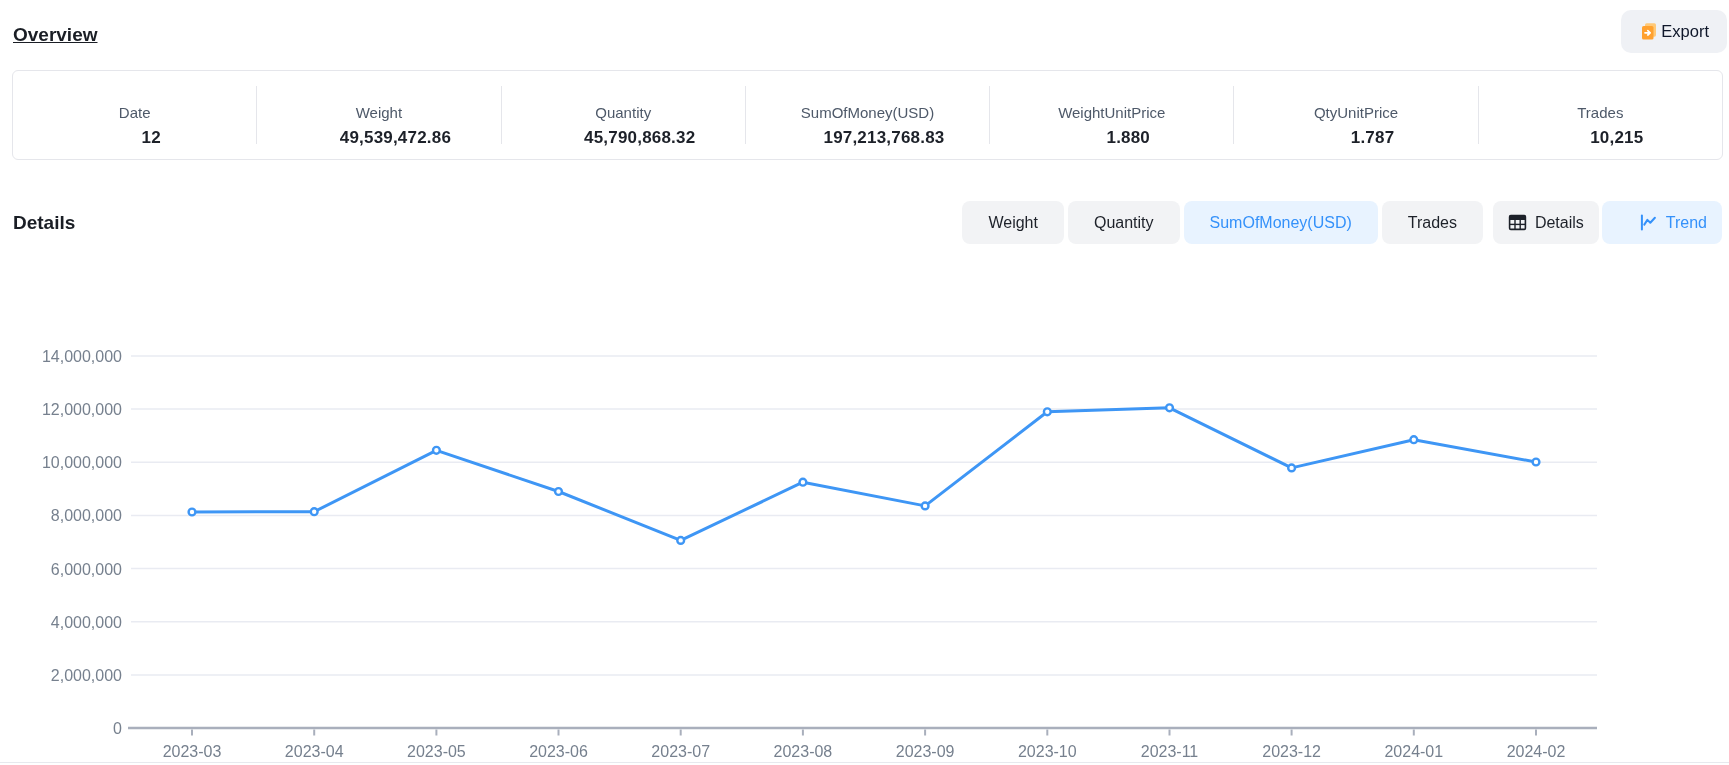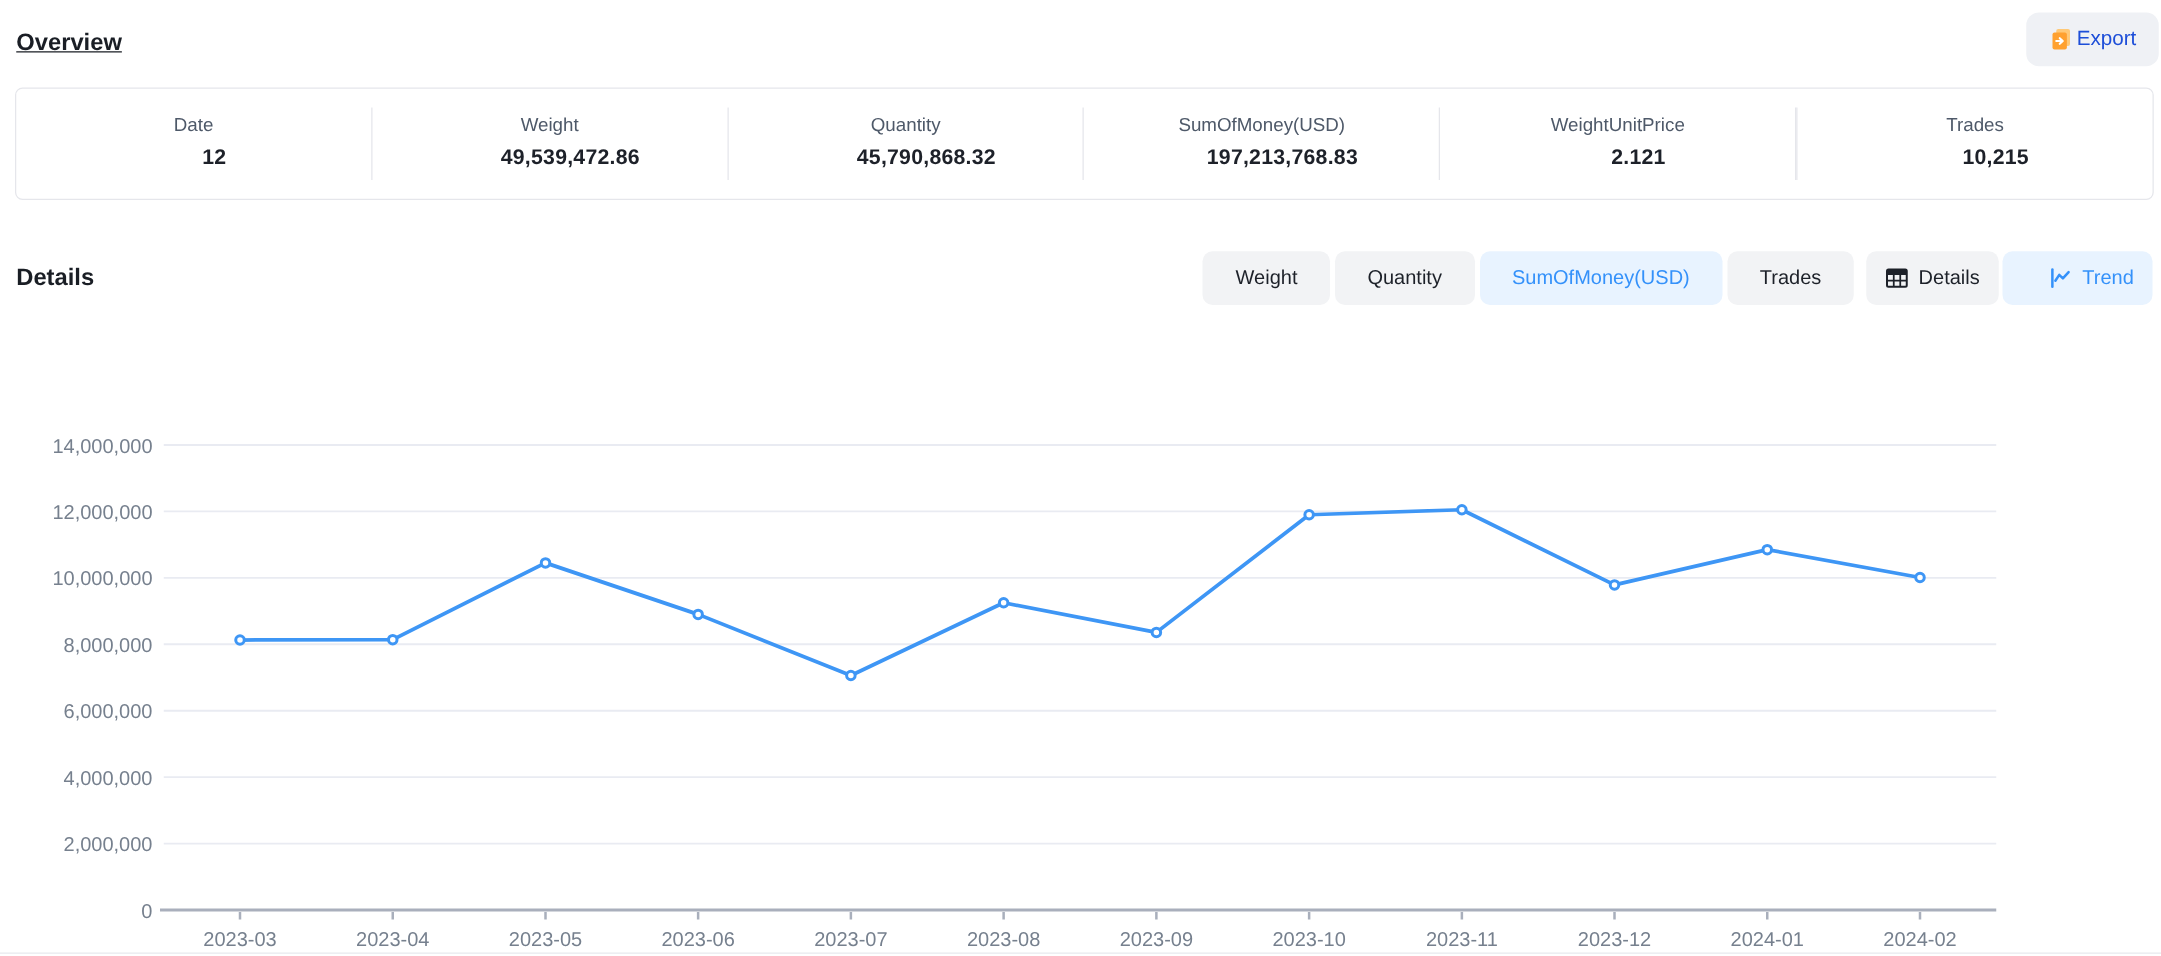--- a/index.html
+++ b/index.html
@@ -9,28 +9,28 @@
     font-family:"Liberation Sans", sans-serif;
   }
   .page-heading{font-size:19px;font-weight:700;color:#1A1E25;}
   #overview-title{position:absolute;left:13px;top:24px;text-decoration:underline;}
   #details-title{position:absolute;left:13px;top:201px;height:43px;display:flex;align-items:center;}
 
   .export-btn{
     position:absolute;top:10px;right:2px;height:43px;padding:0 18px;
     display:flex;align-items:center;gap:1px;
     background:#EFF1F5;border:none;border-radius:10px;cursor:pointer;
-    font-size:16.5px;color:#1d4ed8;font-family:inherit;
+    font-size:16.5px;color:#0f172a;font-family:inherit;
   }
   .export-btn .icon{display:flex;}
 
   .stats-card{
     position:absolute;top:70px;left:12px;right:6px;height:90px;box-sizing:border-box;
     border:1px solid #E5E6EB;border-radius:6px;background:#fff;
-    display:flex;align-items:flex-start;
+    display:flex;align-items:center;
   }
   .stat-col{flex:1;display:flex;flex-direction:column;align-items:center;padding-top:21px;min-width:0;}
   .stat-label{font-size:15px;color:#4E5969;white-space:nowrap;}
   .stat-value{margin-top:7px;font-size:17px;font-weight:600;color:#1D2129;letter-spacing:.2px;white-space:nowrap;margin-left:33px;}
   .stat-divider{width:1px;background:#E5E6EB;align-self:center;height:58px;flex:0 0 1px;}
 
   .tab-group{position:absolute;top:201px;right:246px;display:flex;gap:4px;}
   .tab{
     height:43px;display:flex;align-items:center;padding:0 26px;
     background:#F2F3F5;border-radius:8px;font-size:16px;color:#1D2129;
@@ -82,23 +82,27 @@
       <div class="stat-value">45,790,868.32</div>
     </div>
     <div class="stat-divider"></div>
     <div class="stat-col">
       <div class="stat-label">SumOfMoney(USD)</div>
       <div class="stat-value">197,213,768.83</div>
     </div>
     <div class="stat-divider"></div>
     <div class="stat-col">
       <div class="stat-label">WeightUnitPrice</div>
-      <div class="stat-value">2.121</div>
+      <div class="stat-value">1.880</div>
     </div>
     <div class="stat-divider"></div>
+    <div class="stat-col">
+      <div class="stat-label">QtyUnitPrice</div>
+      <div class="stat-value">1.787</div>
+    </div>
     <div class="stat-divider"></div>
     <div class="stat-col">
       <div class="stat-label">Trades</div>
       <div class="stat-value">10,215</div>
     </div>
   </div>
 
 <div class="page-heading" id="details-title">Details</div>
 
 <div class="tab-group" id="tab-group">

